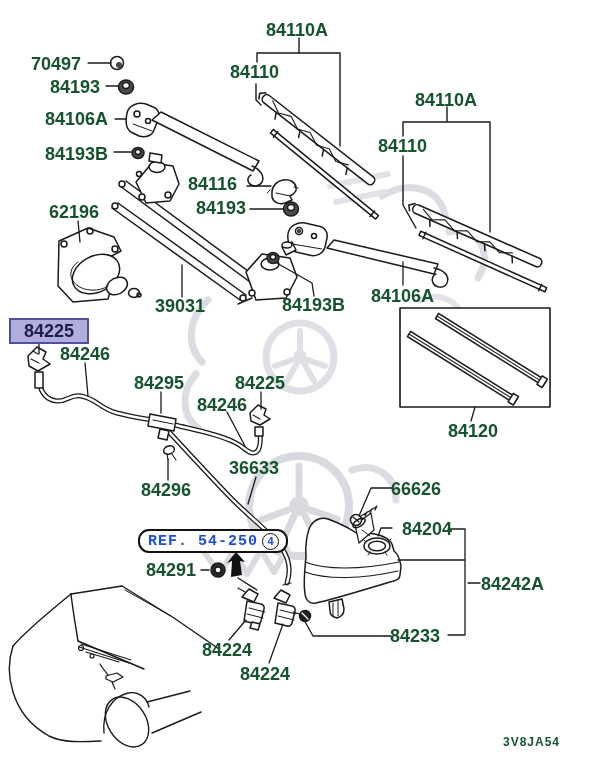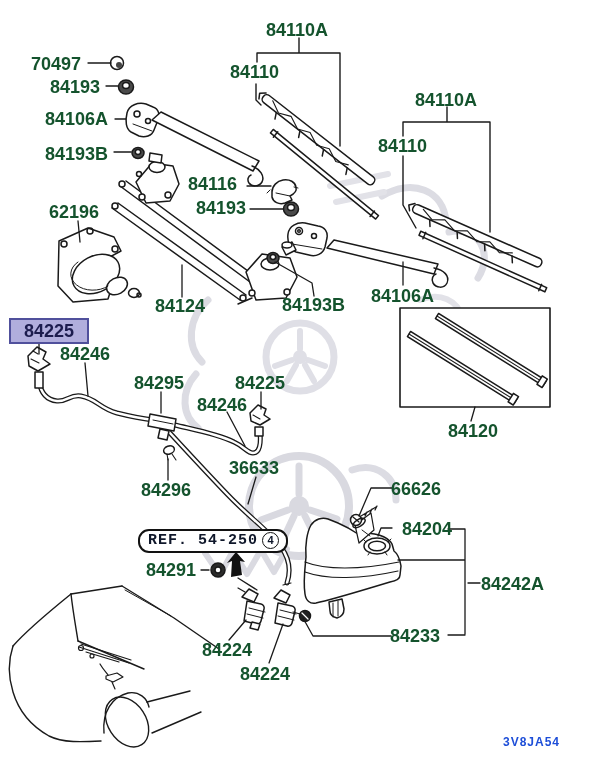--- a/index.html
+++ b/index.html
@@ -5,28 +5,28 @@
   html,body{margin:0;padding:0;background:#fff;}
   #stage{position:relative;width:609px;height:768px;background:#fff;overflow:hidden;
          font-family:"Liberation Sans",sans-serif;}
   #art{position:absolute;left:0;top:0;}
   .lbl{position:absolute;font:bold 18px "Liberation Sans",sans-serif;color:#14532d;
        white-space:nowrap;line-height:1;letter-spacing:0;}
   .lbl-hl{position:absolute;left:9px;top:318px;width:76px;height:22px;
           background:#b1aedd;border:2px solid #50509c;color:#1c1c4e;
           font:bold 18px "Liberation Sans",sans-serif;line-height:22px;text-align:center;}
   .ref-box{position:absolute;left:138px;top:529px;height:18px;border:2px solid #121212;
-           border-radius:11px;padding:1px 7px 1px 8px;display:flex;align-items:flex-start;gap:4px;
+           border-radius:11px;padding:1px 7px 1px 8px;display:flex;align-items:center;gap:4px;
            background:#fff;font:bold 15px "Liberation Mono","DejaVu Sans Mono",monospace;
-           color:#0f172a;letter-spacing:1px;white-space:nowrap;}
+           color:#1d4ed8;letter-spacing:1px;white-space:nowrap;}
   .circ{display:inline-block;width:15px;height:15px;border:1.6px solid #121212;border-radius:50%;
         font:bold 11px "Liberation Sans",sans-serif;line-height:15px;text-align:center;
         letter-spacing:0;}
   .code{position:absolute;left:503px;top:735px;font:bold 12px "Liberation Sans",sans-serif;
-        color:#1d4ed8;letter-spacing:1px;}
+        color:#14532d;letter-spacing:1px;}
 </style>
 </head>
 <body>
 
 <div id="stage">
 
 <svg id="art" width="609" height="768" viewBox="0 0 609 768" stroke="#1a1a1a" fill="none" stroke-width="1.5" stroke-linecap="round" stroke-linejoin="round">
 
   <g stroke="#dfdfe6" stroke-width="7">
     <circle cx="300" cy="357" r="34"></circle>
@@ -253,21 +253,21 @@
 <div class="lbl" style="left:50px;top:78px">84193</div>
 <div class="lbl" style="left:45px;top:110px">84106A</div>
 <div class="lbl" style="left:45px;top:145px">84193B</div>
 <div class="lbl" style="left:49px;top:203px">62196</div>
 <div class="lbl" style="left:188px;top:175px">84116</div>
 <div class="lbl" style="left:196px;top:199px">84193</div>
 <div class="lbl" style="left:266px;top:21px">84110A</div>
 <div class="lbl" style="left:230px;top:63px">84110</div>
 <div class="lbl" style="left:415px;top:91px">84110A</div>
 <div class="lbl" style="left:378px;top:137px">84110</div>
-<div class="lbl" style="left:155px;top:297px">84124</div>
+<div class="lbl" style="left:155px;top:297px">39031</div>
 <div class="lbl" style="left:282px;top:296px">84193B</div>
 <div class="lbl" style="left:371px;top:287px">84106A</div>
 <div class="lbl" style="left:448px;top:422px">84120</div>
 <div class="lbl-hl">84225</div>
 <div class="lbl" style="left:60px;top:345px">84246</div>
 <div class="lbl" style="left:134px;top:374px">84295</div>
 <div class="lbl" style="left:235px;top:374px">84225</div>
 <div class="lbl" style="left:197px;top:396px">84246</div>
 <div class="lbl" style="left:141px;top:481px">84296</div>
 <div class="lbl" style="left:229px;top:459px">36633</div>

